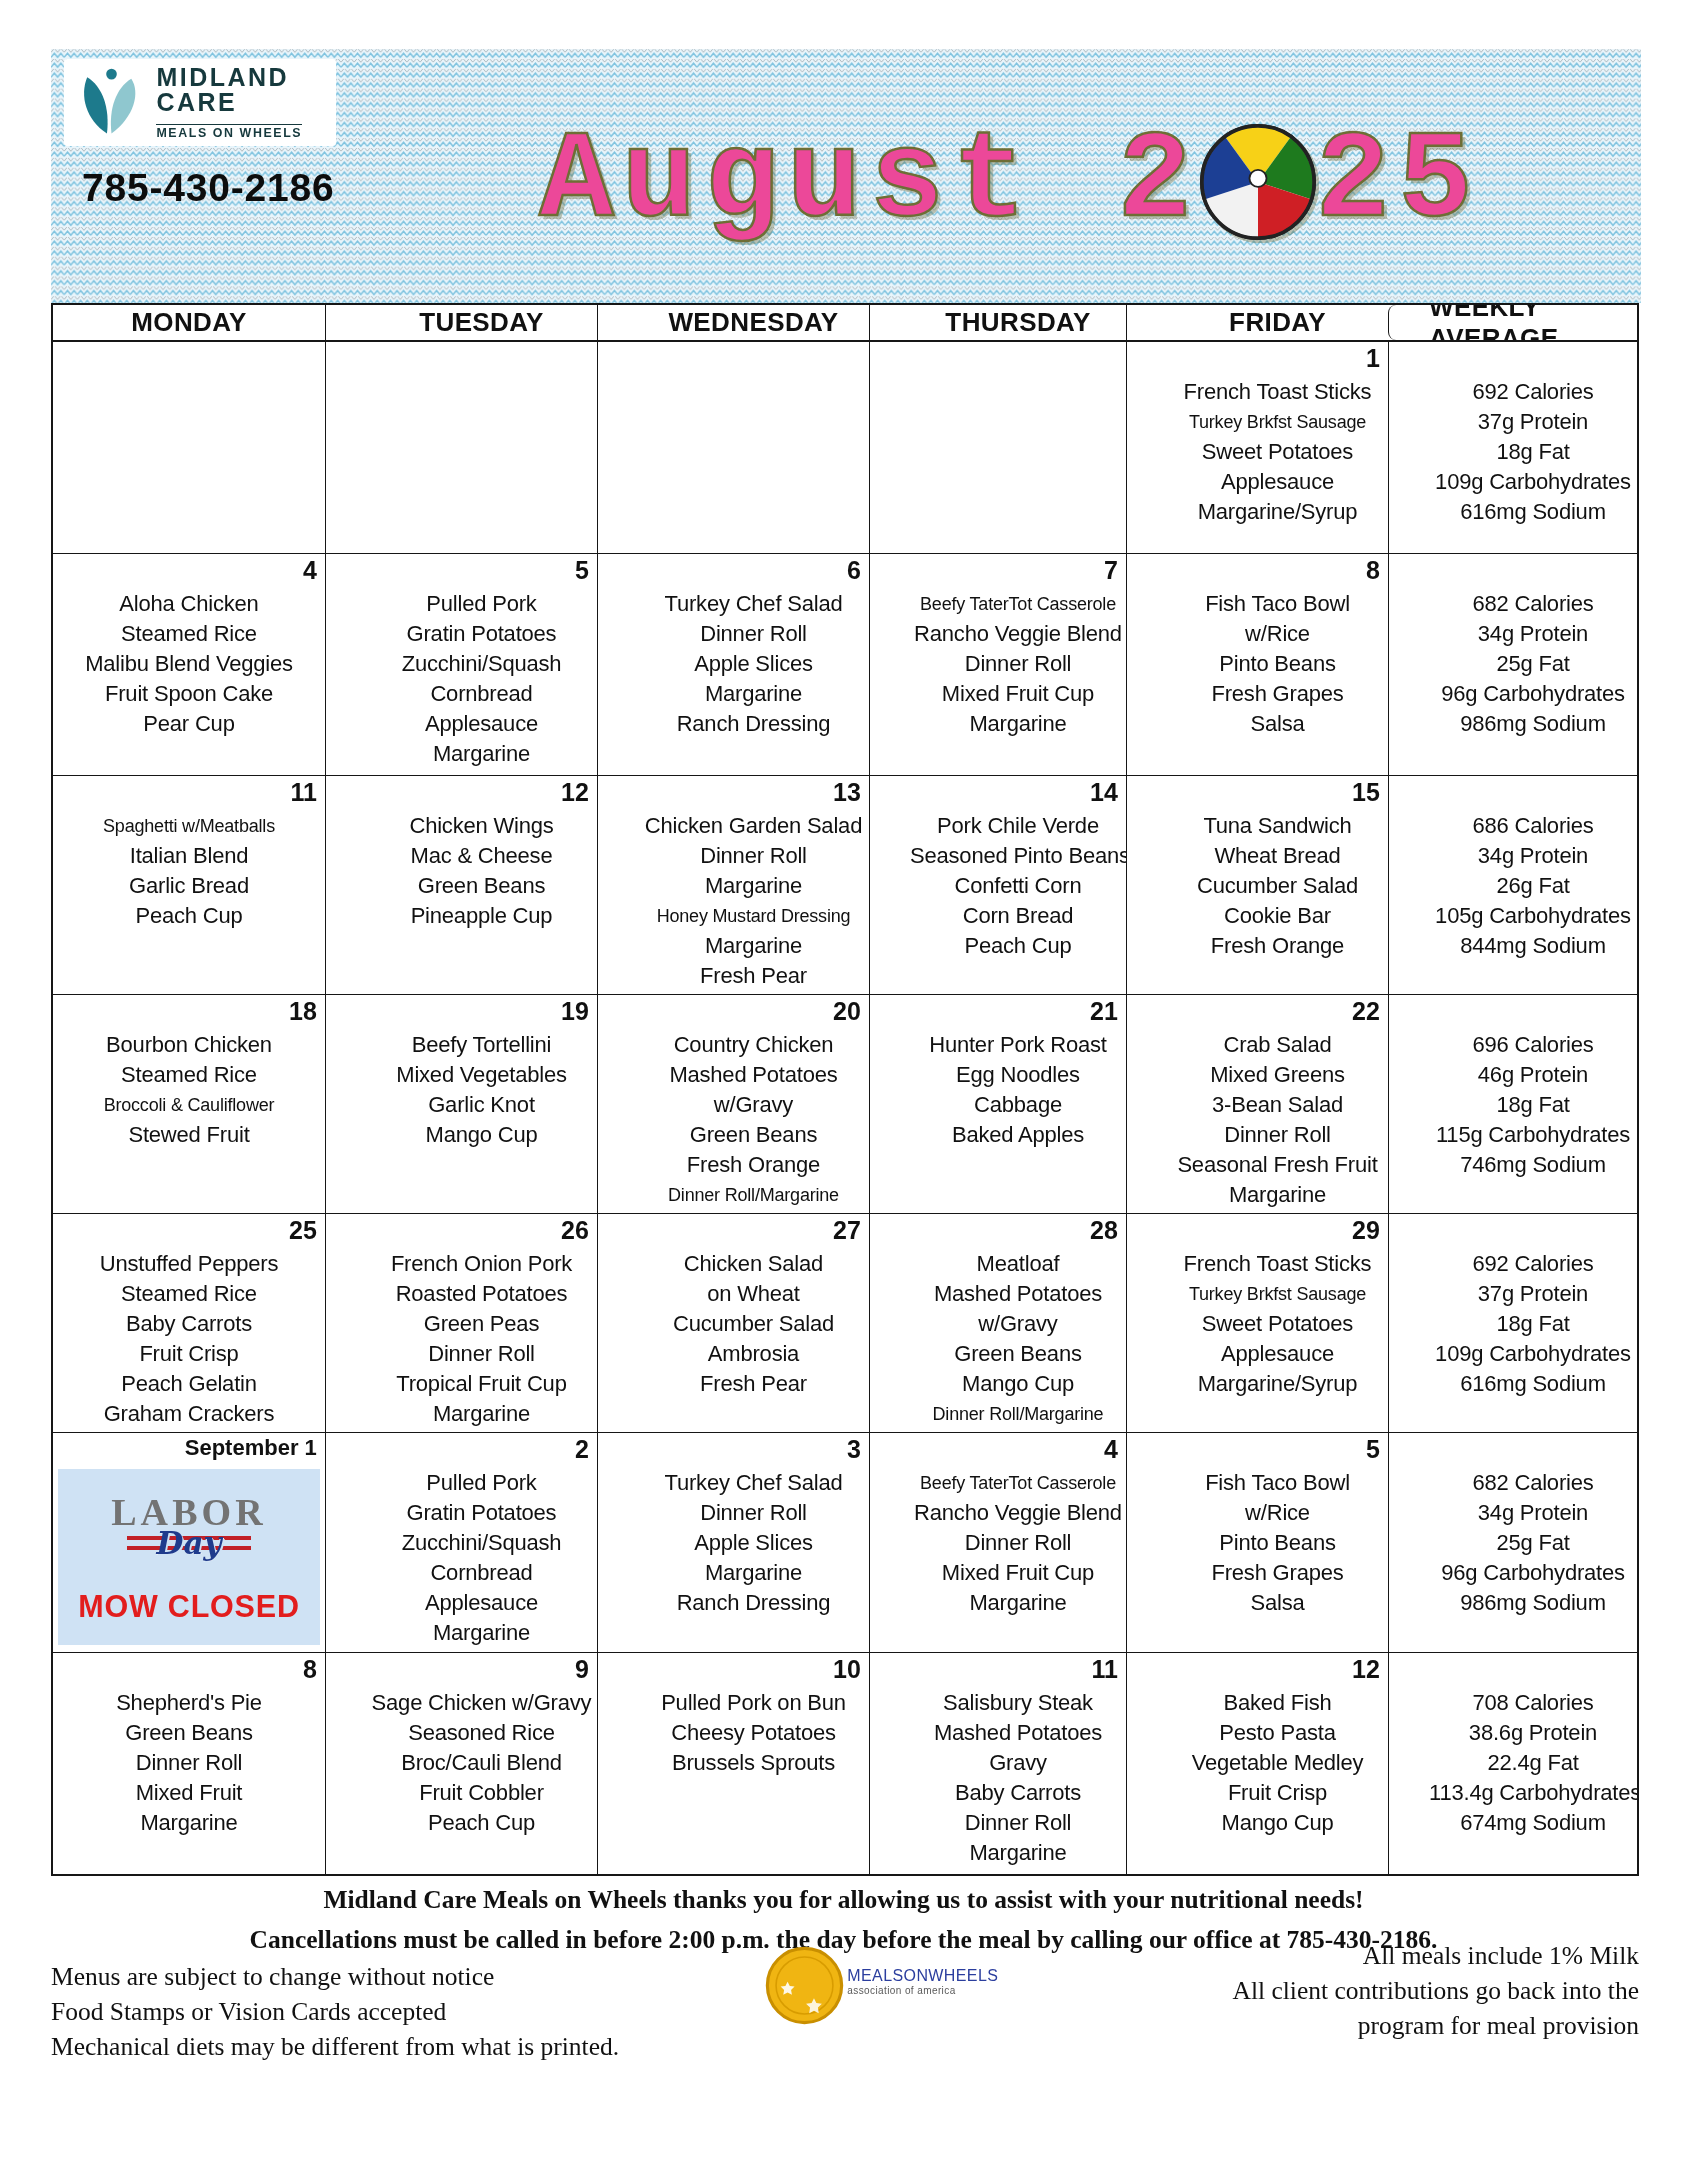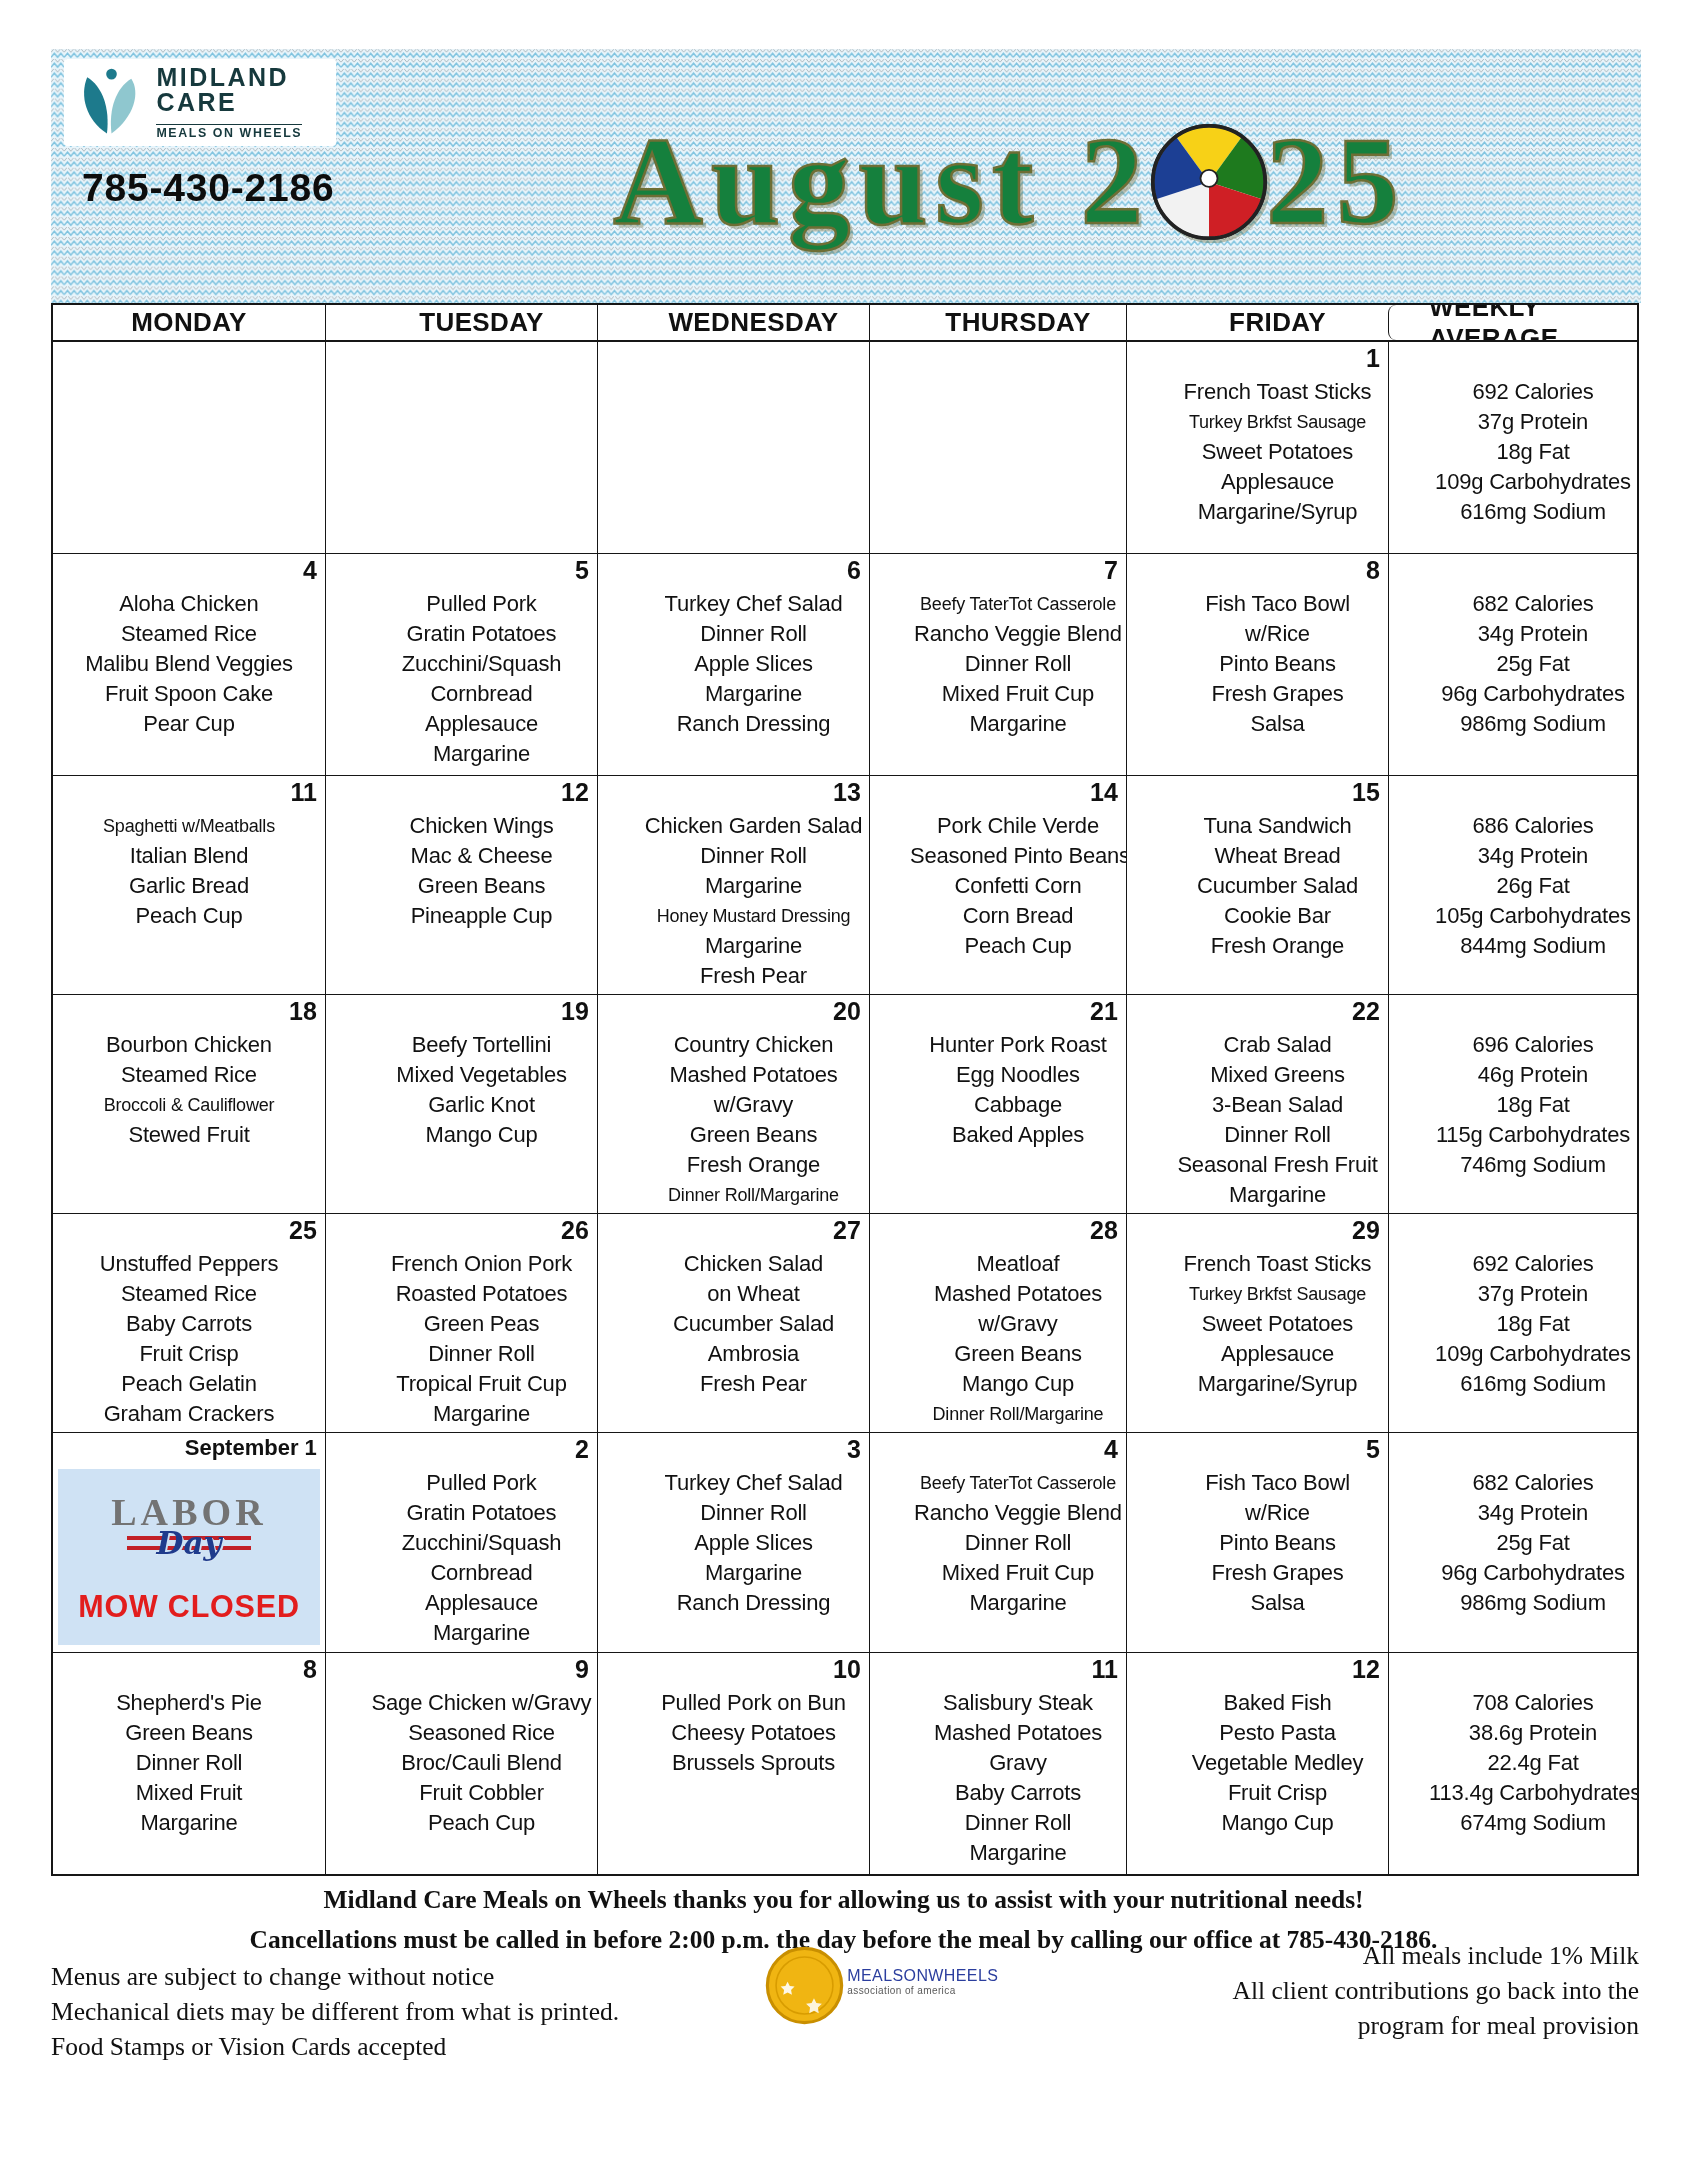--- a/index.html
+++ b/index.html
@@ -13,21 +13,21 @@
   .logo-box{position:absolute;left:13px;top:10px;width:272px;height:87px;background:#fff;
             border-radius:3.3px;display:flex;align-items:center;gap:8.2px;padding:3.3px 8.2px;box-sizing:border-box;}
   .logo-icon{width:76px;height:76px;flex:0 0 auto;}
   .logo-text{display:flex;flex-direction:column;line-height:1.02;}
   .logo-l1,.logo-l2{font-weight:bold;font-size:25px;letter-spacing:2.5px;color:#16393d;}
   .logo-sub{margin-top:8px;font-size:12.4px;font-weight:bold;letter-spacing:1.6px;color:#16393d;
             border-top:1.6px solid #16393d;padding-top:2.5px;}
   .phone{position:absolute;left:31px;top:117px;font-size:39px;font-weight:bold;letter-spacing:0.8px;color:#0d0d0d;}
   .title{position:absolute;left:338px;right:10px;top:18px;bottom:6.6px;
          display:flex;align-items:center;justify-content:center;}
-  .title-chunk{font-family:Liberation Serif, serif;font-weight:bold;font-size:124px;color:#15803d;
+  .title-chunk{font-family:Liberation Mono, monospace;font-weight:bold;font-size:124px;color:#ec4899;
          letter-spacing:8.2px;-webkit-text-stroke:2.5px #6e6e35;
          text-shadow:4.1px 4.1px 0 rgba(96,96,46,.35);white-space:pre;}
   .ball{width:122px;height:122px;margin:0 -3.3px;flex:0 0 auto;filter:drop-shadow(3.3px 3.3px 0 rgba(96,96,46,.35));}
 
   
   .calendar{position:absolute;left:51px;top:303px;width:1588px;box-sizing:border-box;
             border:2.5px solid #161616;background:#fff;}
   .cal-row{display:flex;}
   .cal-row + .cal-row{border-top:1.6px solid #161616;}
   .cal-row.header{height:35px;border-bottom:0.8px solid #161616;}
@@ -511,22 +511,22 @@
             <p>674mg Sodium</p>
           </div>
         </div>
       </div>
     </div>
 
   <div class="f-thanks f-serif">Midland Care Meals on Wheels thanks you for allowing us to assist with your nutritional needs!</div>
   <div class="f-cancel f-serif">Cancellations must be called in before 2:00 p.m. the day before the meal by calling our office at 785-430-2186.</div>
   <div class="f-left f-serif">
       <div>Menus are subject to change without notice</div>
+      <div>Food Stamps or Vision Cards accepted</div>
       <div>Mechanical diets may be different from what is printed.</div>
-      <div>Food Stamps or Vision Cards accepted</div>
     </div>
 
   <div class="badge">
     <svg class="badge-circle" viewBox="0 0 100 100">
       <circle cx="50" cy="50" r="47" fill="#f0b512" stroke="#c98f00" stroke-width="4"></circle>
       <circle cx="50" cy="50" r="36" fill="none" stroke="#d89c00" stroke-width="2"></circle>
       <path d="M30 52 l5 10 11 1 -8 8 2 11 -10 -5 -10 5 2 -11 -8 -8 11 -1 Z" fill="#fff" opacity="0.9" transform="scale(0.55) translate(22,30)"></path>
       <path d="M62 66 l3 6 7 1 -5 5 1 7 -6 -3 -6 3 1 -7 -5 -5 7 -1 Z" fill="#fff" opacity="0.85"></path>
     </svg>
     <div class="badge-lines">

